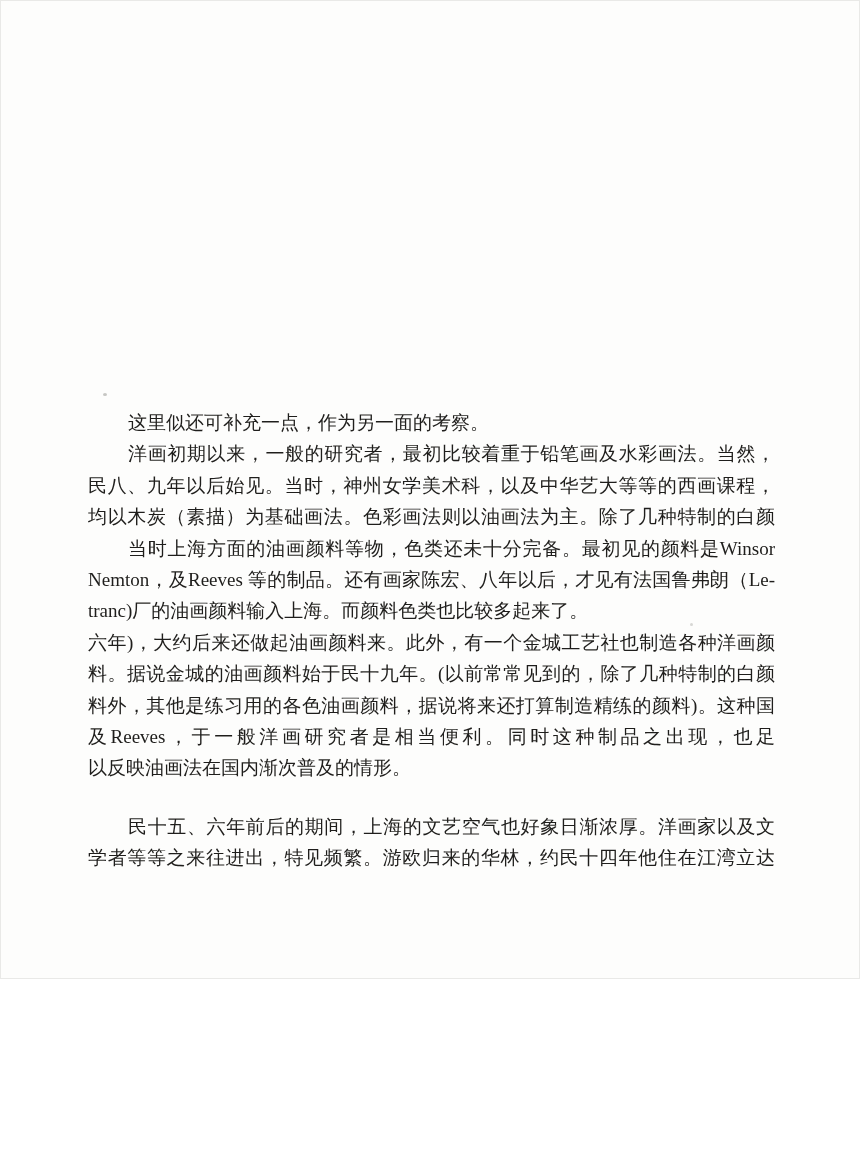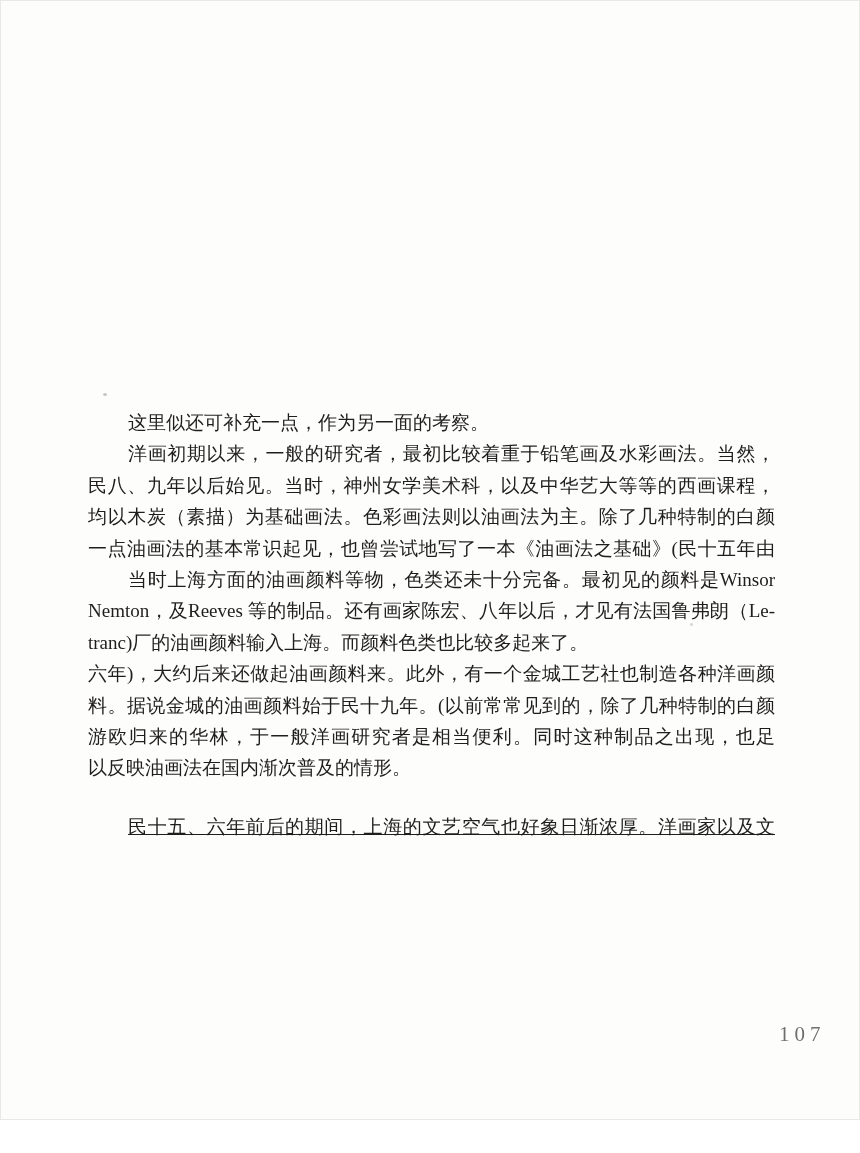--- a/index.html
+++ b/index.html
@@ -3,21 +3,21 @@
 <meta charset="utf-8">
 <style>
   html, body {
     margin: 0;
     padding: 0;
     background: #ffffff;
   }
   .page {
     position: relative;
     width: 860px;
-    height: 1120px;
+    height: 979px;
     background: var(--paper, #fdfdfc);
     box-shadow: inset 0 0 0 1px #e9e9e7;
     overflow: hidden;
     font-family: "Liberation Serif", "DejaVu Serif", serif;
   }
   .text-block {
     position: absolute;
     left: 88px;
     top: 407px;
     width: 687px;
@@ -36,21 +36,20 @@
   }
   .line.fill {
     text-align: justify;
     text-align-last: justify;
   }
   .line.indent {
     padding-left: 40px;
   }
   .line.pgap {
     margin-top: 27px;
-    text-decoration: underline;
   }
   .page-number {
     position: absolute;
     left: 779px;
     top: 1022px;
     font-size: 21px;
     letter-spacing: 5px;
     color: var(--folio, #6f6f6f);
     font-family: "Liberation Serif", "DejaVu Serif", serif;
   }
@@ -68,26 +67,27 @@
 <div class="page">
 
   <div class="speck speck-1"></div>
   <div class="speck speck-2"></div>
 
   <main class="text-block">
     <p class="line indent">这里似还可补充一点，作为另一面的考察。</p>
     <p class="line indent fill">洋画初期以来，一般的研究者，最初比较着重于铅笔画及水彩画法。当然，</p>
     <p class="line fill">民八、九年以后始见。当时，神州女学美术科，以及中华艺大等等的西画课程，</p>
     <p class="line fill">均以木炭（素描）为基础画法。色彩画法则以油画法为主。除了几种特制的白颜</p>
-    <p class="line fill">一点油画法的基本常识起见，也曾尝试地写了一本《油画法之基础》(民十五年由</p>
     <p class="line indent fill">当时上海方面的油画颜料等物，色类还未十分完备。最初见的颜料是Winsor</p>
     <p class="line fill">Nemton，及Reeves 等的制品。还有画家陈宏、八年以后，才见有法国鲁弗朗（Le-</p>
     <p class="line">tranc)厂的油画颜料输入上海。而颜料色类也比较多起来了。</p>
     <p class="line fill">六年)，大约后来还做起油画颜料来。此外，有一个金城工艺社也制造各种洋画颜</p>
     <p class="line fill">料。据说金城的油画颜料始于民十九年。(以前常常见到的，除了几种特制的白颜</p>
-    <p class="line fill">游欧归来的华林，于一般洋画研究者是相当便利。同时这种制品之出现，也足</p>
+    <p class="line fill">料外，其他是练习用的各色油画颜料，据说将来还打算制造精练的颜料)。这种国</p>
+    <p class="line fill">及Reeves，于一般洋画研究者是相当便利。同时这种制品之出现，也足</p>
     <p class="line">以反映油画法在国内渐次普及的情形。</p>
     <p class="line indent fill pgap">民十五、六年前后的期间，上海的文艺空气也好象日渐浓厚。洋画家以及文</p>
+    <p class="line fill">学者等等之来往进出，特见频繁。游欧归来的华林，约民十四年他住在江湾立达</p>
   </main>
 
   <div class="page-number">107</div>
 
 </div>
 
 </body></html>

